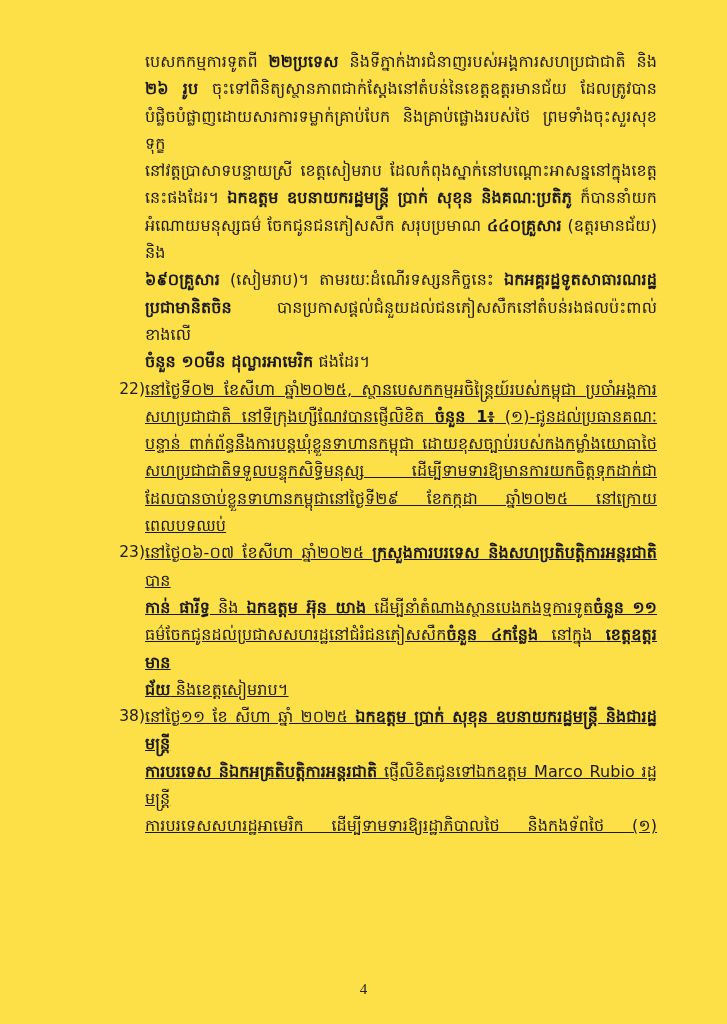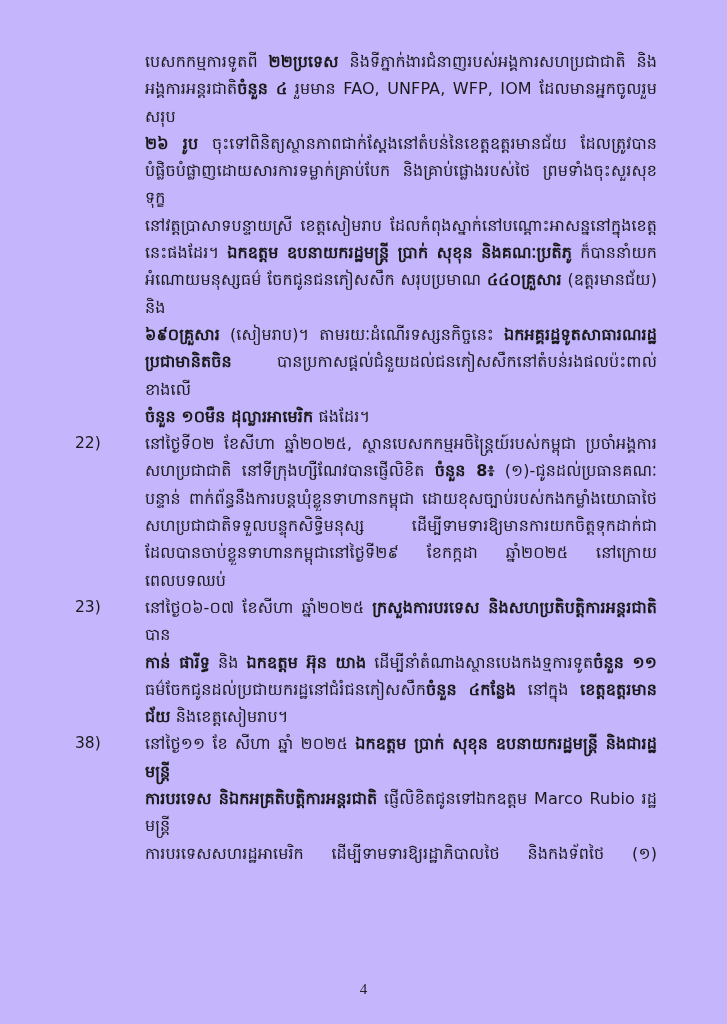--- a/index.html
+++ b/index.html
@@ -5,21 +5,21 @@
   html, body {
     margin: 0;
     padding: 0;
     background: #9a9a9a;
   }
   .page {
     position: relative;
     width: 727px;
     height: 1024px;
     margin: 0 auto;
-    background: #c4b5fd;
+    background: #fde047;
     color: #1a1a1a;
     font-family: "DejaVu Sans", sans-serif;
     overflow: hidden;
     box-sizing: border-box;
     padding: 48px 70px 0 75px;
   }
   .para { box-sizing: border-box; }
   .khmer .line {
     font-size: 16px;
     line-height: 27.3px;
@@ -36,72 +36,72 @@
     margin-left: 70px; 
   }
   .item {
     display: flex;
     align-items: flex-start;
   }
   .item .num {
     flex: 0 0 70px;
     font-size: 15.5px;
     line-height: 27.3px;
-    text-align: left;
+    text-align: right;
   }
   .item .body {
     flex: 1 1 auto;
     min-width: 0;
+    text-decoration: underline;
   }
   .page-number {
     position: absolute;
     left: 0;
     right: 0;
     bottom: 26px;
     text-align: center;
     font-size: 15px;
     font-family: "Liberation Serif", serif;
     color: #222;
   }
 </style>
 </head>
 <body>
 
 <div class="page">
 
   <div class="para khmer flush intro">
       <div class="line"><span>បេសកកម្មការទូតពី </span><b>២២ប្រទេស</b><span> និងទីភ្នាក់ងារជំនាញរបស់អង្គការសហប្រជាជាតិ និង</span></div>
-      <div class="line"><span>អង្គការអន្តរជាតិ</span><b>ចំនួន ៤</b><span> រួមមាន FAO, UNFPA, WFP, IOM ដែលមានអ្នកចូលរួមសរុប</span></div>
       <div class="line"><b>២៦ រូប</b><span> ចុះទៅពិនិត្យស្ថានភាពជាក់ស្តែងនៅតំបន់នៃខេត្តឧត្តរមានជ័យ ដែលត្រូវបាន</span></div>
       <div class="line"><span>បំផ្លិចបំផ្លាញដោយសារការទម្លាក់គ្រាប់បែក និងគ្រាប់ផ្លោងរបស់ថៃ ព្រមទាំងចុះសួរសុខទុក្ខ</span></div>
       <div class="line"><span>នៅវត្តប្រាសាទបន្ទាយស្រី ខេត្តសៀមរាប ដែលកំពុងស្នាក់នៅបណ្តោះអាសន្ននៅក្នុងខេត្ត</span></div>
       <div class="line"><span>នេះផងដែរ។ </span><b>ឯកឧត្តម ឧបនាយករដ្ឋមន្ត្រី ប្រាក់ សុខុន និងគណៈប្រតិភូ</b><span> ក៏បាននាំយក</span></div>
       <div class="line"><span>អំណោយមនុស្សធម៌ ចែកជូនជនភៀសសឹក សរុបប្រមាណ </span><b>៤៤០គ្រួសារ</b><span> (ឧត្តរមានជ័យ) និង</span></div>
       <div class="line"><b>៦៩០គ្រួសារ</b><span> (សៀមរាប)។ តាមរយៈដំណើរទស្សនកិច្ចនេះ </span><b>ឯកអគ្គរដ្ឋទូតសាធារណរដ្ឋ</b></div>
       <div class="line"><b>ប្រជាមានិតចិន</b><span> បានប្រកាសផ្តល់ជំនួយដល់ជនភៀសសឹកនៅតំបន់រងផលប៉ះពាល់ខាងលើ</span></div>
       <div class="line"><b>ចំនួន ១០មឺន ដុល្លារអាមេរិក</b><span> ផងដែរ។</span></div>
     </div>
 
   <div class="item">
     <div class="num">22)</div>
     <div class="body para khmer flush">
         <div class="line"><span>នៅថ្ងៃទី០២ ខែសីហា ឆ្នាំ២០២៥, ស្ថានបេសកកម្មអចិន្ត្រៃយ៍របស់កម្ពុជា ប្រចាំអង្គការ</span></div>
-        <div class="line"><span>សហប្រជាជាតិ នៅទីក្រុងហ្សឺណែវបានផ្ញើលិខិត </span><b>ចំនួន 8៖</b><span> (១)-ជូនដល់ប្រធានគណៈ</span></div>
+        <div class="line"><span>សហប្រជាជាតិ នៅទីក្រុងហ្សឺណែវបានផ្ញើលិខិត </span><b>ចំនួន 1៖</b><span> (១)-ជូនដល់ប្រធានគណៈ</span></div>
         <div class="line"><span>បន្ទាន់ ពាក់ព័ន្ធនឹងការបន្តឃុំខ្លួនទាហានកម្ពុជា ដោយខុសច្បាប់របស់កងកម្លាំងយោធាថៃ</span></div>
         <div class="line"><span>សហប្រជាជាតិទទួលបន្ទុកសិទ្ធិមនុស្ស ដើម្បីទាមទារឱ្យមានការយកចិត្តទុកដាក់ជា</span></div>
         <div class="line"><span>ដែលបានចាប់ខ្លួនទាហានកម្ពុជានៅថ្ងៃទី២៩ ខែកក្កដា ឆ្នាំ២០២៥ នៅក្រោយពេលបទឈប់</span></div>
       </div>
   </div>
 
   <div class="item">
     <div class="num">23)</div>
     <div class="body para khmer flush">
         <div class="line"><span>នៅថ្ងៃ០៦-០៧ ខែសីហា ឆ្នាំ២០២៥ </span><b>ក្រសួងការបរទេស និងសហប្រតិបត្តិការអន្តរជាតិ</b><span> បាន</span></div>
         <div class="line"><b>កាន់ ផារីទ្ធ</b><span> និង </span><b>ឯកឧត្តម អ៊ុន យាង</b><span> ដើម្បីនាំតំណាងស្ថានបេងកងទ្មការទូត</span><b>ចំនួន ១១</b></div>
-        <div class="line"><span>ធម៌ចែកជូនដល់ប្រជាយករដ្ឋនៅជំរំជនភៀសសឹក</span><b>ចំនួន ៤កន្លែង</b><span> នៅក្នុង </span><b>ខេត្តឧត្តរមាន</b></div>
+        <div class="line"><span>ធម៌ចែកជូនដល់ប្រជាសសហរដ្ឋនៅជំរំជនភៀសសឹក</span><b>ចំនួន ៤កន្លែង</b><span> នៅក្នុង </span><b>ខេត្តឧត្តរមាន</b></div>
         <div class="line"><b>ជ័យ</b><span> និងខេត្តសៀមរាប។</span></div>
       </div>
   </div>
 
   <div class="item">
     <div class="num">38)</div>
     <div class="body">
       <div class="para khmer">
           <div class="line"><span>នៅថ្ងៃ១១ ខែ សីហា ឆ្នាំ ២០២៥ </span><b>ឯកឧត្តម ប្រាក់ សុខុន ឧបនាយករដ្ឋមន្ត្រី និងជារដ្ឋមន្ត្រី</b></div>
           <div class="line"><b>ការបរទេស និឯកអគ្រតិបត្តិការអន្តរជាតិ</b><span> ផ្ញើលិខិតជូនទៅឯកឧត្តម Marco Rubio រដ្ឋមន្ត្រី</span></div>

